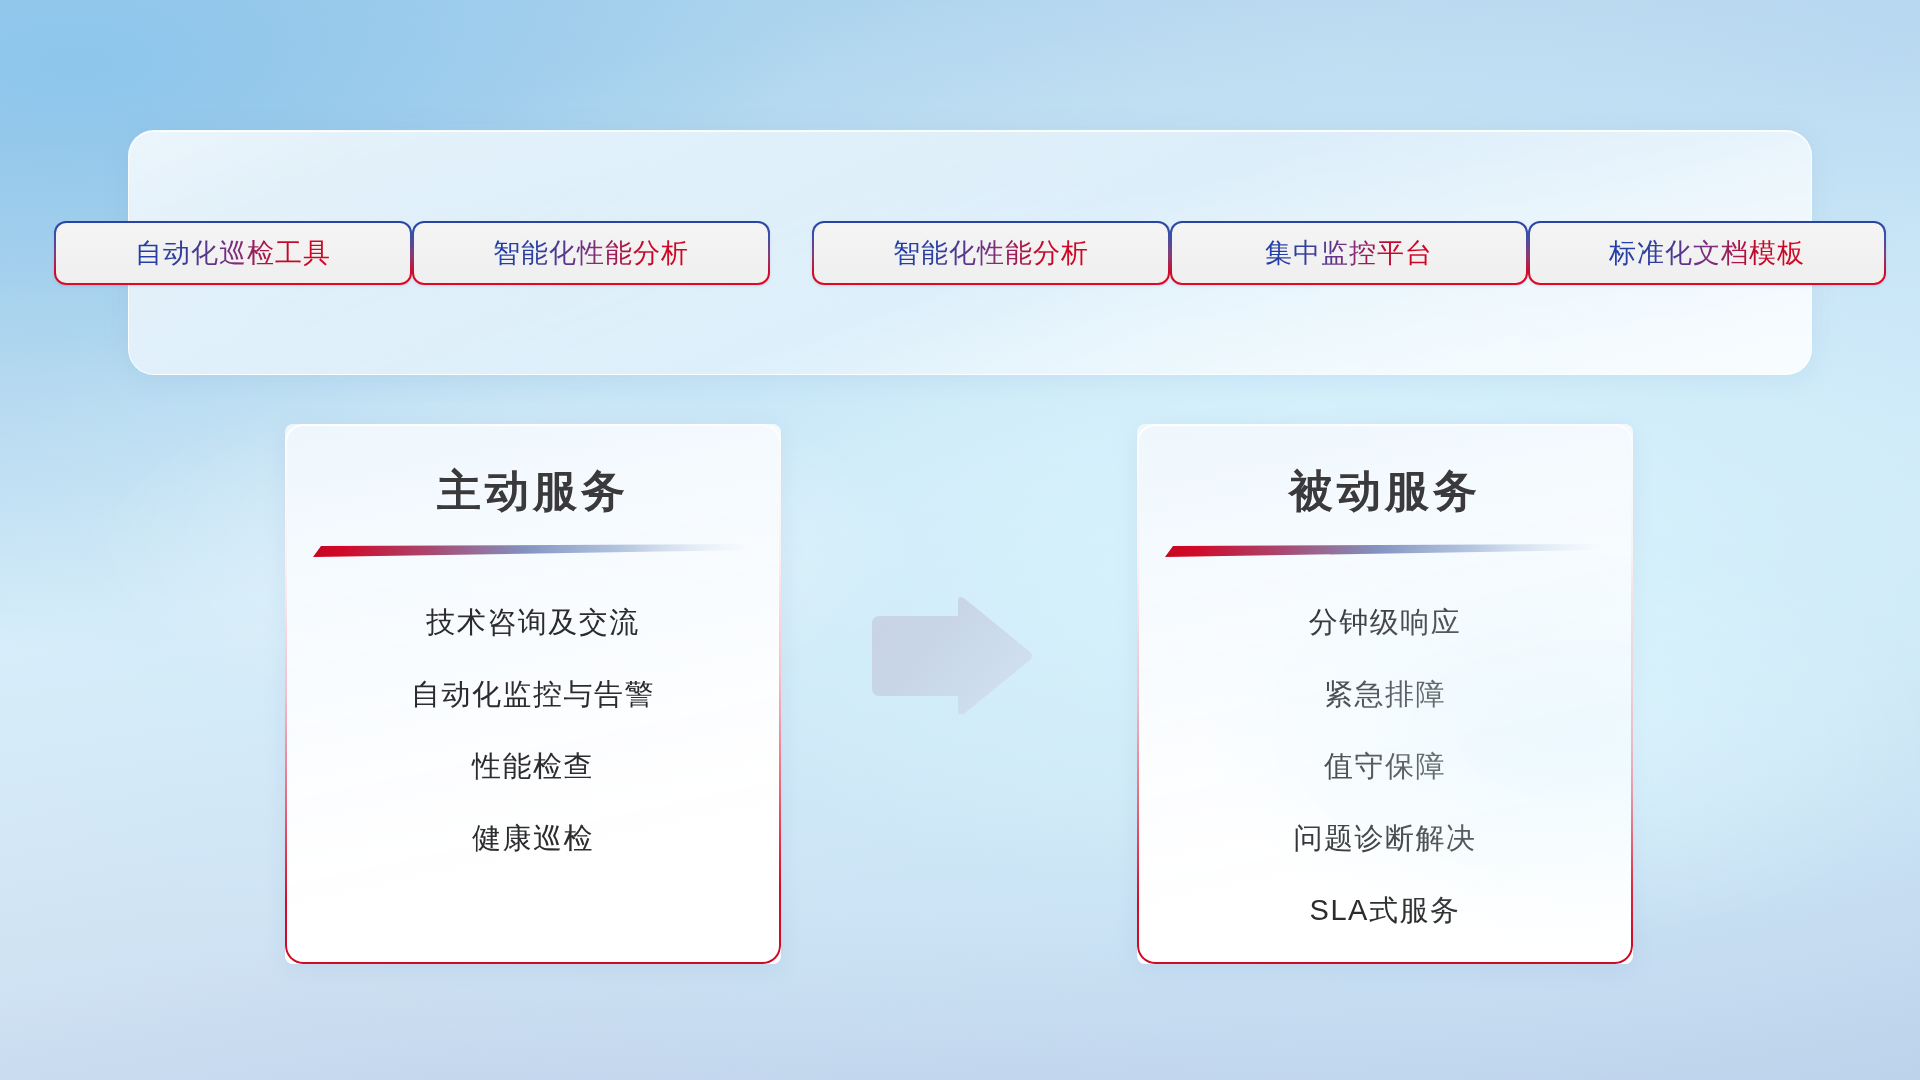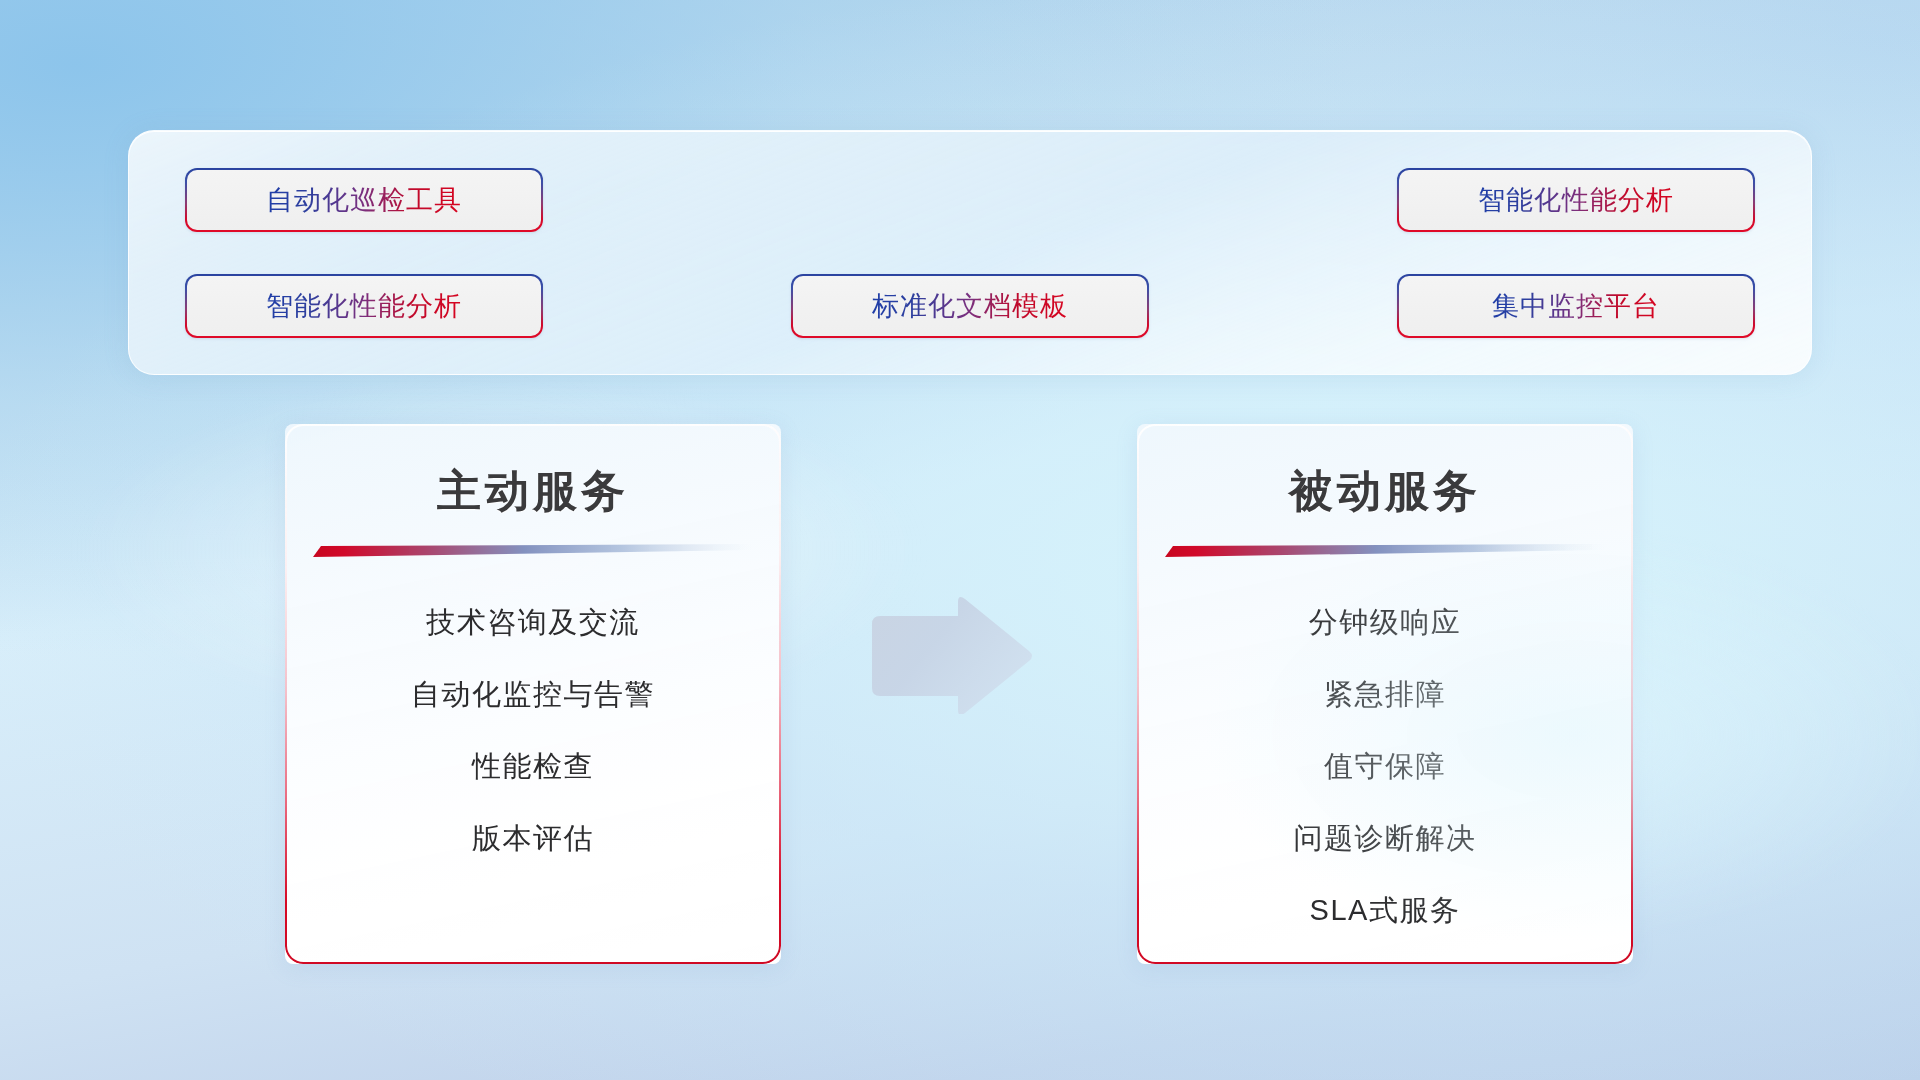--- a/index.html
+++ b/index.html
@@ -50,21 +50,20 @@
     border-radius: 26px;
     background:
       linear-gradient(158deg, rgba(255,255,255,0.82) 0%, rgba(250,253,255,0.62) 28%,
                       rgba(243,249,255,0.50) 52%, rgba(252,254,255,0.72) 78%, rgba(255,255,255,0.86) 100%);
     border: 1px solid rgba(255,255,255,0.78);
     box-shadow:
       0 2px 26px rgba(120,160,200,0.16),
       inset 0 1px 0 rgba(255,255,255,0.95);
     backdrop-filter: blur(2px);
     display: flex;
-    flex-direction: column;
     justify-content: center;
     padding: 0 56px;
     gap: 42px;
   }
 
   .pill-row {
     display: flex;
     justify-content: space-between;
     align-items: center;
   }
@@ -208,26 +207,26 @@
     </div>
 
     <div class="pill-row">
       <div class="pill-border">
         <div class="pill-inner">
           <span class="pill-label">智能化性能分析</span>
         </div>
       </div>
       <div class="pill-border">
         <div class="pill-inner">
+          <span class="pill-label">集中监控平台</span>
+        </div>
+      </div>
+      <div class="pill-border">
+        <div class="pill-inner">
           <span class="pill-label">标准化文档模板</span>
-        </div>
-      </div>
-      <div class="pill-border">
-        <div class="pill-inner">
-          <span class="pill-label">集中监控平台</span>
         </div>
       </div>
     </div>
 
   </div>
 
   <div class="card card-left">
     <div class="card-frame"></div>
 
     <div class="card-title">主动服务</div>
@@ -246,21 +245,21 @@
           </linearGradient>
         </defs>
         <polygon points="0,13 8,2 440,0 440,6" fill="url(#divGradL)"></polygon>
       </svg>
     </div>
 
     <div class="card-list">
       <div class="card-item">技术咨询及交流</div>
       <div class="card-item">自动化监控与告警</div>
       <div class="card-item">性能检查</div>
-      <div class="card-item">版本评估</div>
+      <div class="card-item">健康巡检</div>
     </div>
   </div>
 
   <div class="center-arrow">
     <svg viewBox="0 0 166 120" aria-hidden="true">
       <defs>
         <linearGradient id="arrowGrad" x1="0" y1="0" x2="1" y2="0.6">
           <stop offset="0%" stop-color="#c9d3e2" stop-opacity="0.95"></stop>
           <stop offset="45%" stop-color="#c6d2e4" stop-opacity="0.88"></stop>
           <stop offset="100%" stop-color="#cfdcec" stop-opacity="0.78"></stop>

